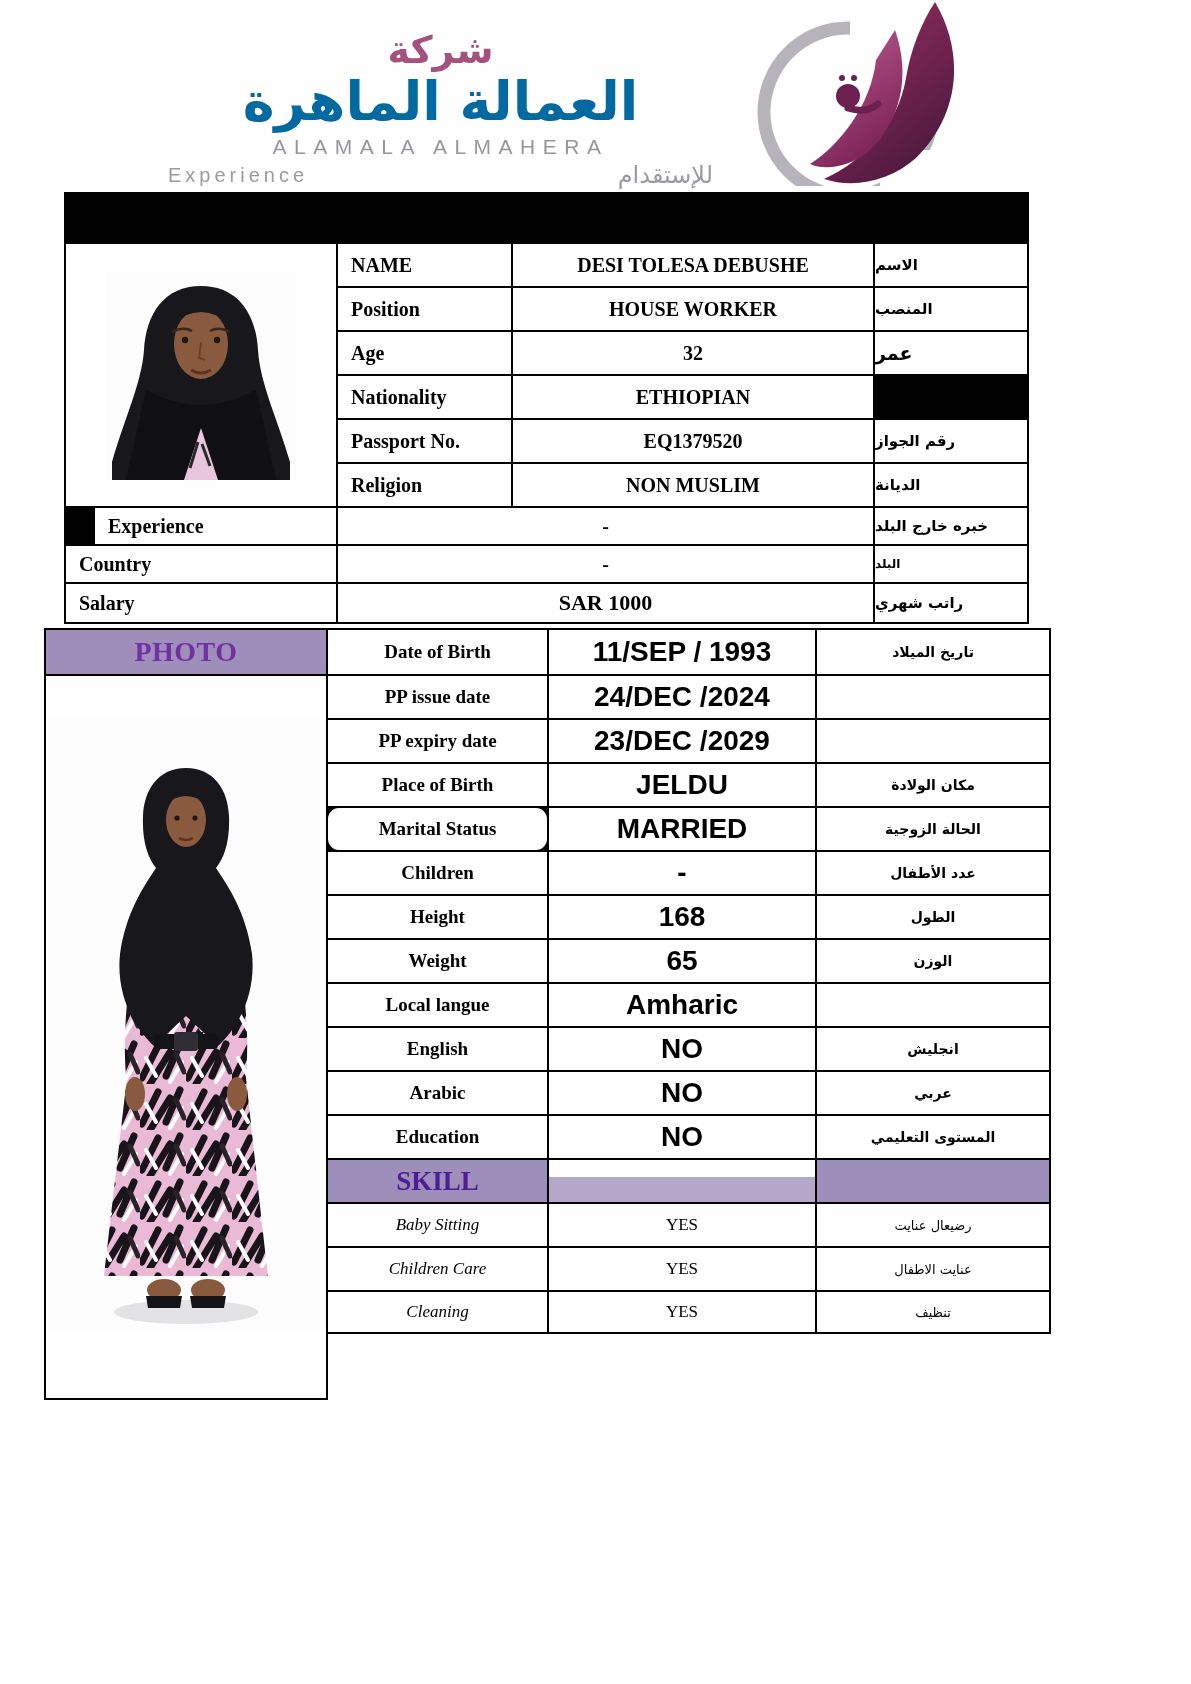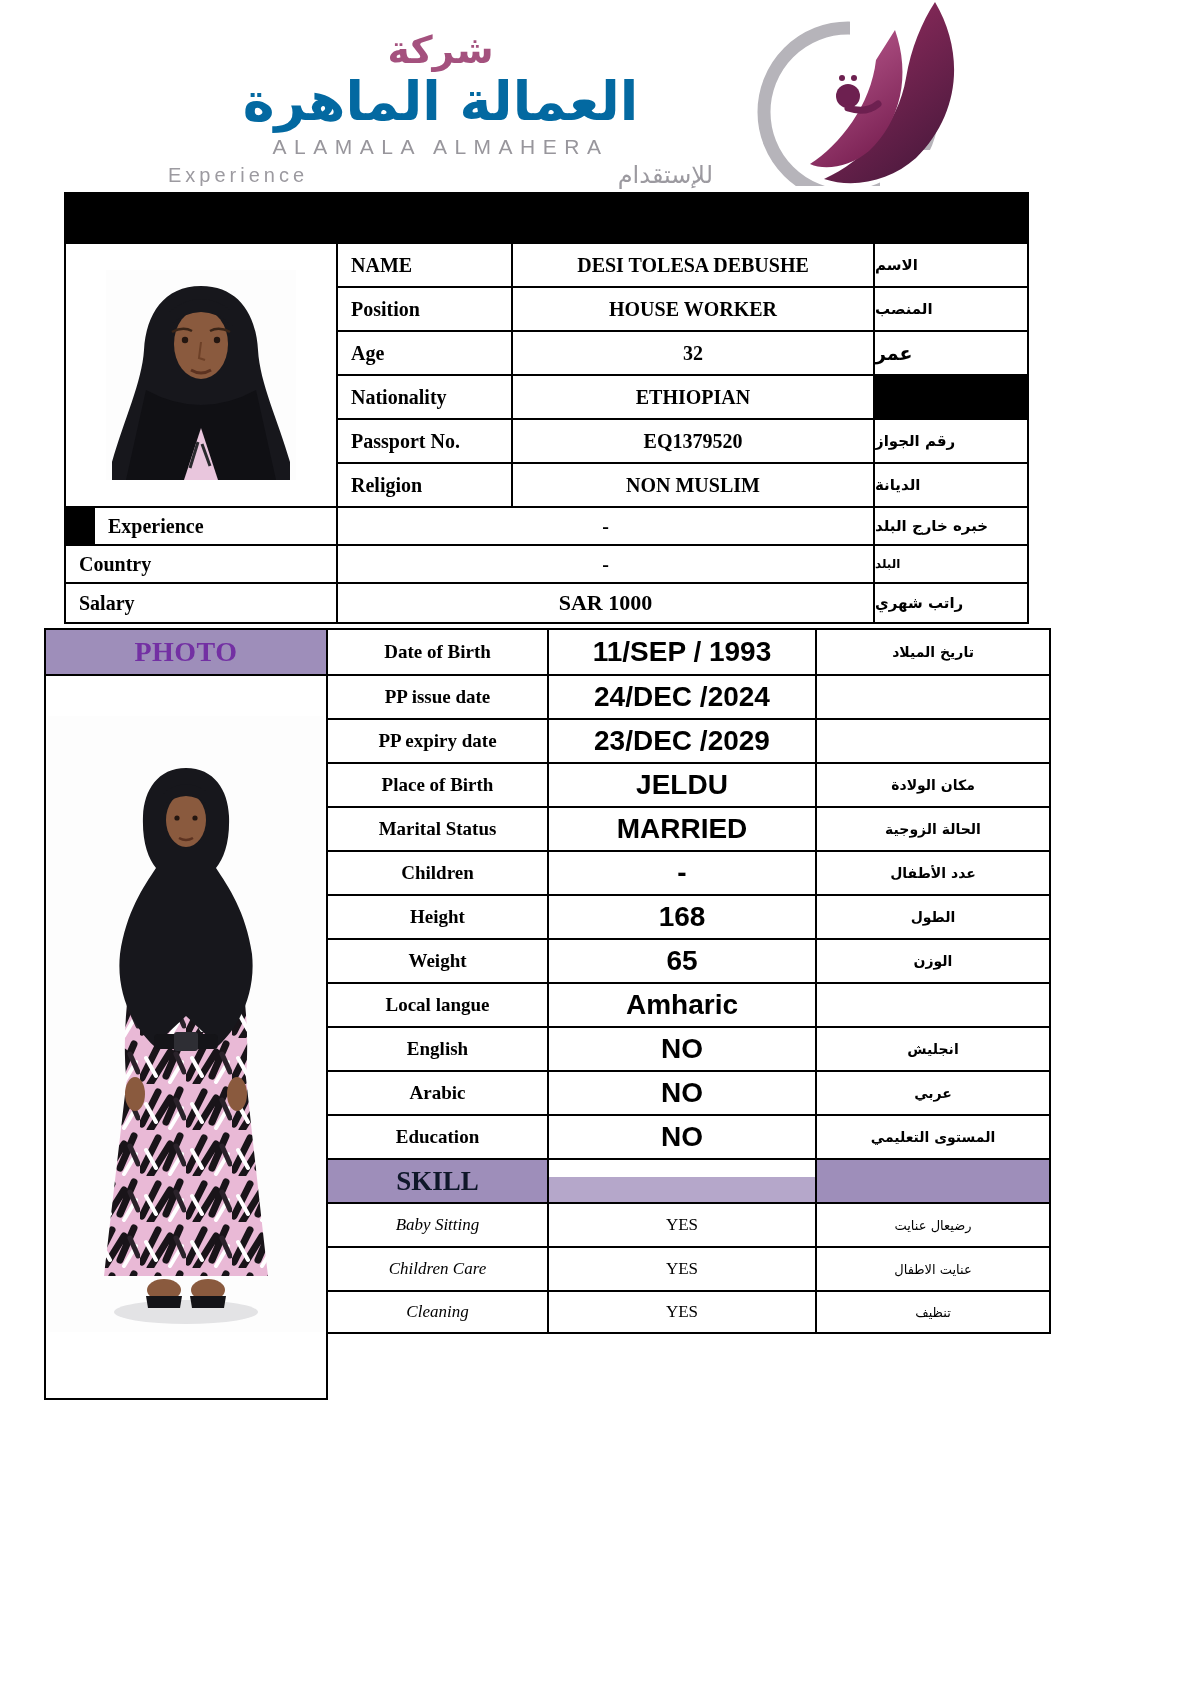--- a/index.html
+++ b/index.html
@@ -31,21 +31,21 @@
   .t1 .val { font-weight:bold; font-size:20px; justify-content:center; text-align:center; }
   .t1 .ar  { font-family:"DejaVu Sans", sans-serif; font-weight:bold; font-size:15px; justify-content:flex-end; padding-right:16px; direction:rtl; }
   .photo-cell { justify-content:center; align-items:flex-start; }
 
   
   .t2 { left:44px; top:628px; grid-template-columns:280px 219px 266px 232px; grid-template-rows:44px repeat(15,42px); border-bottom:none; }
   .t2 .lbl { font-weight:bold; font-size:19px; justify-content:center; text-align:center; }
   .t2 .val { font-family:"Liberation Sans", sans-serif; font-weight:bold; font-size:28px; justify-content:center; text-align:center; }
   .t2 .ar  { font-family:"DejaVu Sans", sans-serif; font-weight:bold; font-size:14px; justify-content:center; direction:rtl; }
   .t2 .bb  { border-bottom:2px solid #000; }
-  .t2 .skill-lbl { font-weight:bold; font-size:27px; color:#0f172a; justify-content:center; }
+  .t2 .skill-lbl { font-weight:bold; font-size:27px; color:#4c1d95; justify-content:center; }
   .t2 .skill-mid { background:linear-gradient(180deg,#ffffff 0 40%, #b5a7ca 40% 100%); }
   .t2 .s-lbl { font-weight:normal; font-size:17px; justify-content:center;font-style:italic; }
   .t2 .s-val { font-weight:normal; font-size:17px; justify-content:center; font-family:"Liberation Serif", serif; }
   .t2 .s-ar  { font-family:"DejaVu Sans", sans-serif; font-weight:normal; font-size:13px; justify-content:center; direction:rtl; }
   .fullbody-wrap { justify-content:center; align-items:flex-start; }
   .photo-ext { position:absolute; left:44px; top:1332px; width:284px; height:68px; background:#fff; border:2px solid #000; border-top:none; }
 </style>
 </head>
 <body>
 
@@ -194,21 +194,21 @@
     <div class="cell ar" style="grid-column:4;grid-row:2;"></div>
 
     <div class="cell lbl" style="grid-column:2;grid-row:3;">PP expiry date</div>
     <div class="cell val" style="grid-column:3;grid-row:3;">23/DEC /2029</div>
     <div class="cell ar" style="grid-column:4;grid-row:3;"></div>
 
     <div class="cell lbl" style="grid-column:2;grid-row:4;">Place of Birth</div>
     <div class="cell ar" style="grid-column:4;grid-row:4;">مكان الولادة</div>
     <div class="cell val" style="grid-column:3;grid-row:4;">JELDU</div>
 
-    <div class="cell lbl" style="grid-column:2;grid-row:5;">Marital Status</div>
+    <div class="cell lbl" style="grid-column:2;grid-row:5;border-radius:11px;">Marital Status</div>
     <div class="cell val" style="grid-column:3;grid-row:5;">MARRIED</div>
     <div class="cell ar" style="grid-column:4;grid-row:5;">الحالة الزوجية</div>
 
     <div class="cell lbl" style="grid-column:2;grid-row:6;">Children</div>
     <div class="cell val" style="grid-column:3;grid-row:6;">-</div>
     <div class="cell ar" style="grid-column:4;grid-row:6;">عدد الأطفال</div>
 
     <div class="cell lbl" style="grid-column:2;grid-row:7;">Height</div>
     <div class="cell val" style="grid-column:3;grid-row:7;">168</div>
     <div class="cell ar" style="grid-column:4;grid-row:7;">الطول</div>

